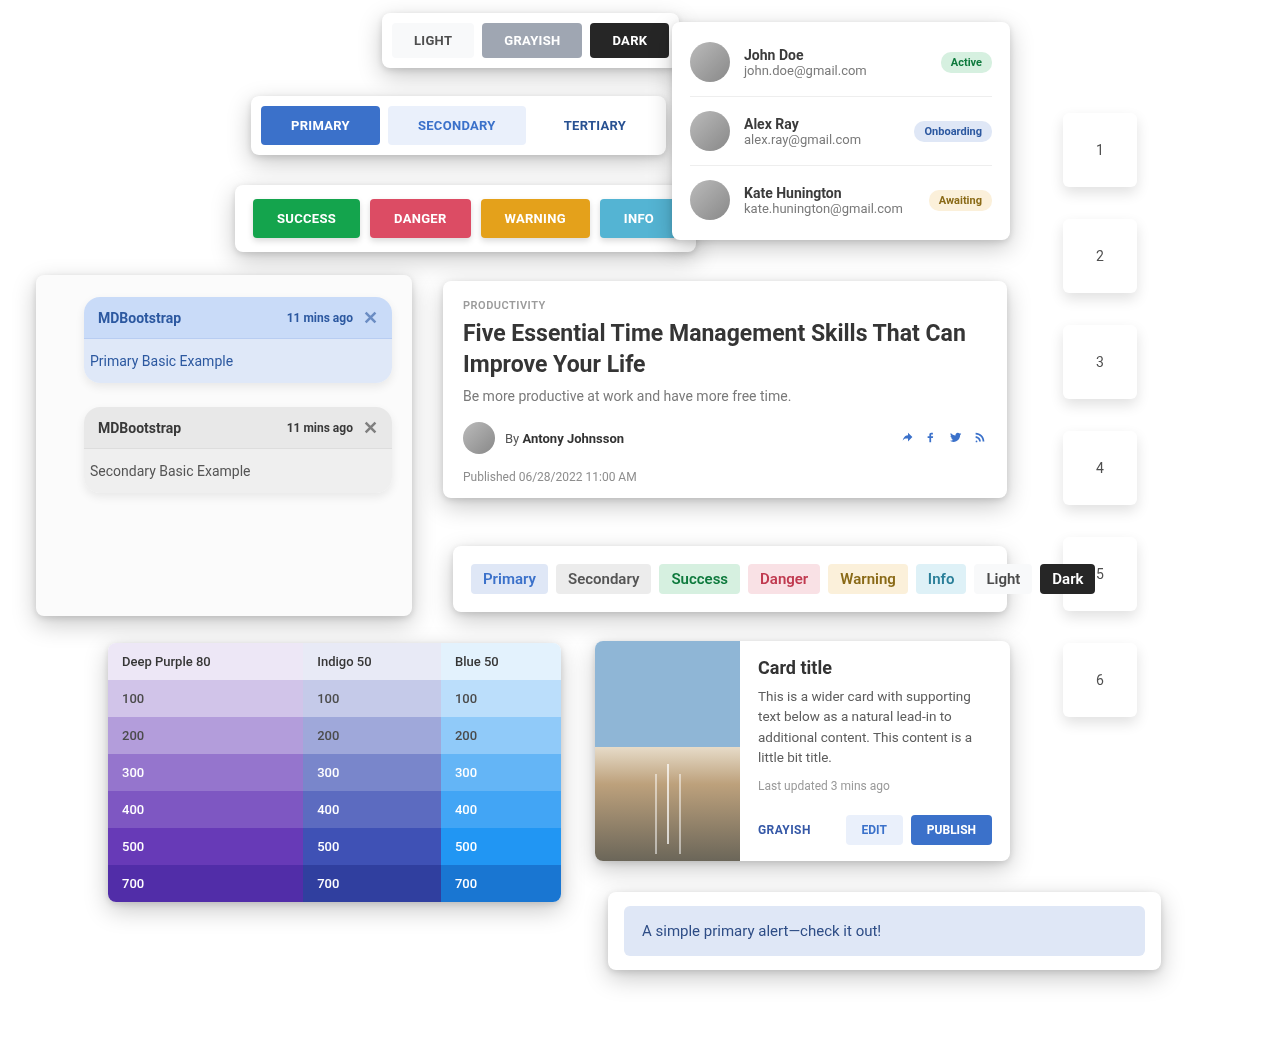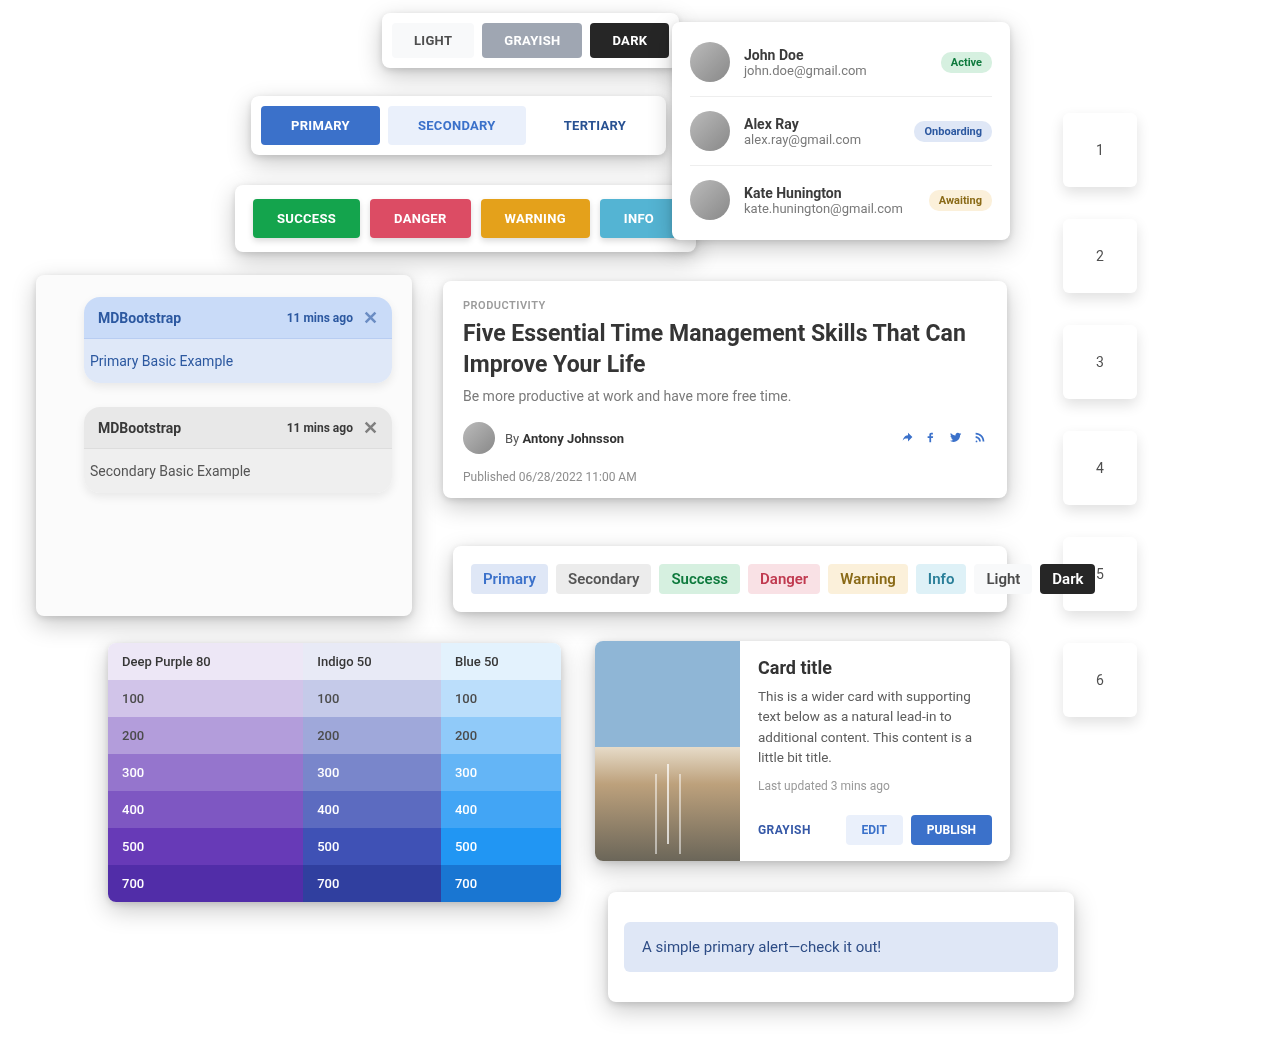--- a/index.html
+++ b/index.html
@@ -107,21 +107,21 @@
   #hcard h3{font-size:18px; font-weight:700; color:#333; margin-bottom:8px;}
   #hcard p{font-size:13.5px; color:#5d5d5d; line-height:1.5;}
   #hcard .upd{font-size:12px; color:#9a9a9a; margin-top:12px;}
   #hcard .actions{display:flex; gap:8px; margin-top:22px; align-items:center;}
   #hcard .link{font-size:12px; font-weight:700; color:#3558a7; letter-spacing:.4px; cursor:pointer;}
   #hcard .spacer{flex:1;}
   #hcard .btn-soft{background:#eaf0fb; color:#3b71ca; padding:8px 16px; border-radius:4px; font-size:12px; font-weight:700; cursor:pointer;}
   #hcard .btn-solid{background:#3b71ca; color:#fff; padding:8px 16px; border-radius:4px; font-size:12px; font-weight:700; cursor:pointer;}
 
   
-  #alert{ left:608px; top:892px; width:466px; padding:30px 16px;}
+  #alert{ left:608px; top:892px; width:553px; padding:14px 16px;}
   #alert .inner{background:#dfe7f6; color:#2e4d86; padding:16px 18px; border-radius:6px; font-size:15px;}
 </style>
 </head>
 <body>
 
 <div id="theme-row" class="card">
   <div class="seg seg-light">LIGHT</div>
   <div class="seg seg-gray">GRAYISH</div>
   <div class="seg seg-dark">DARK</div>
 </div>

